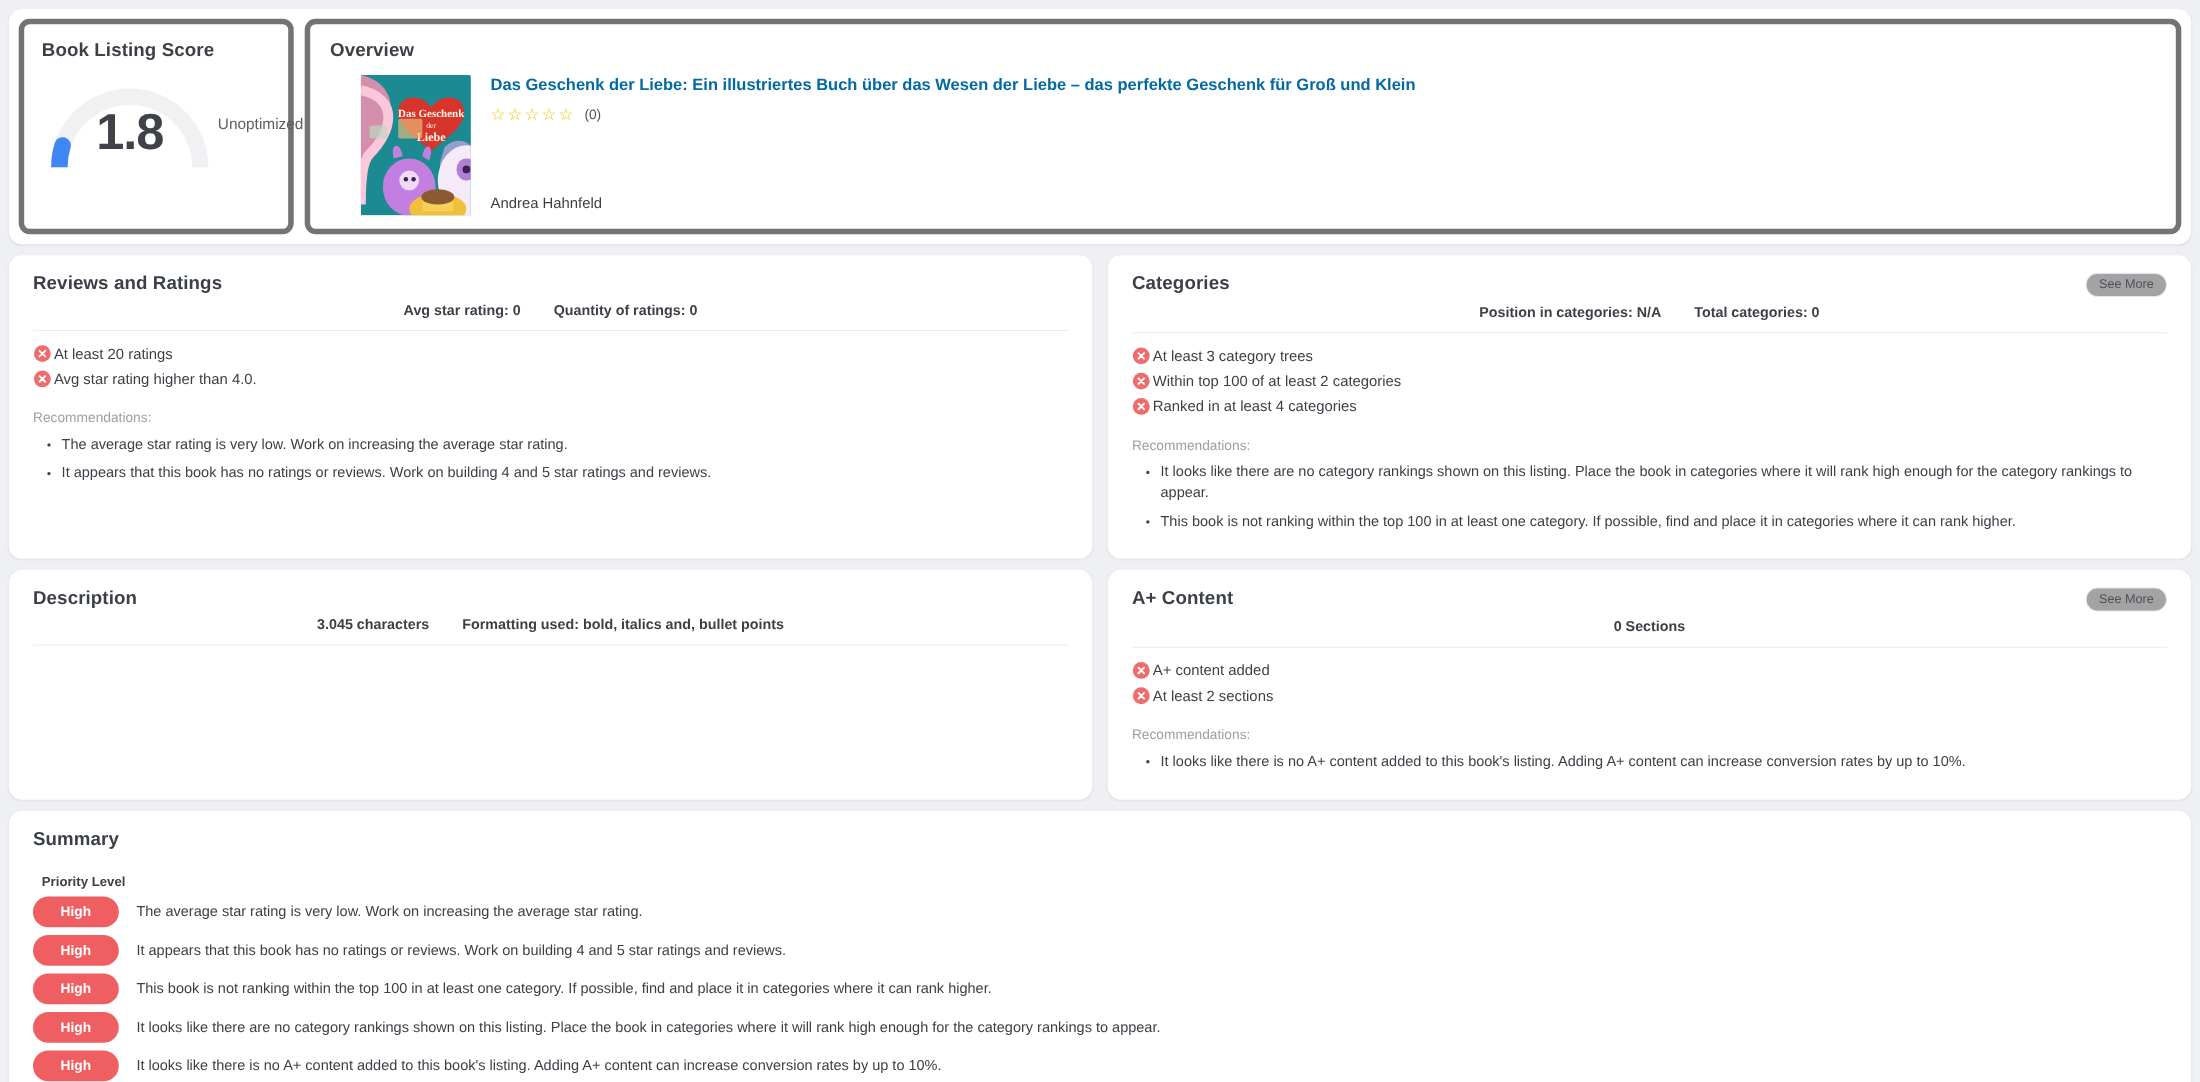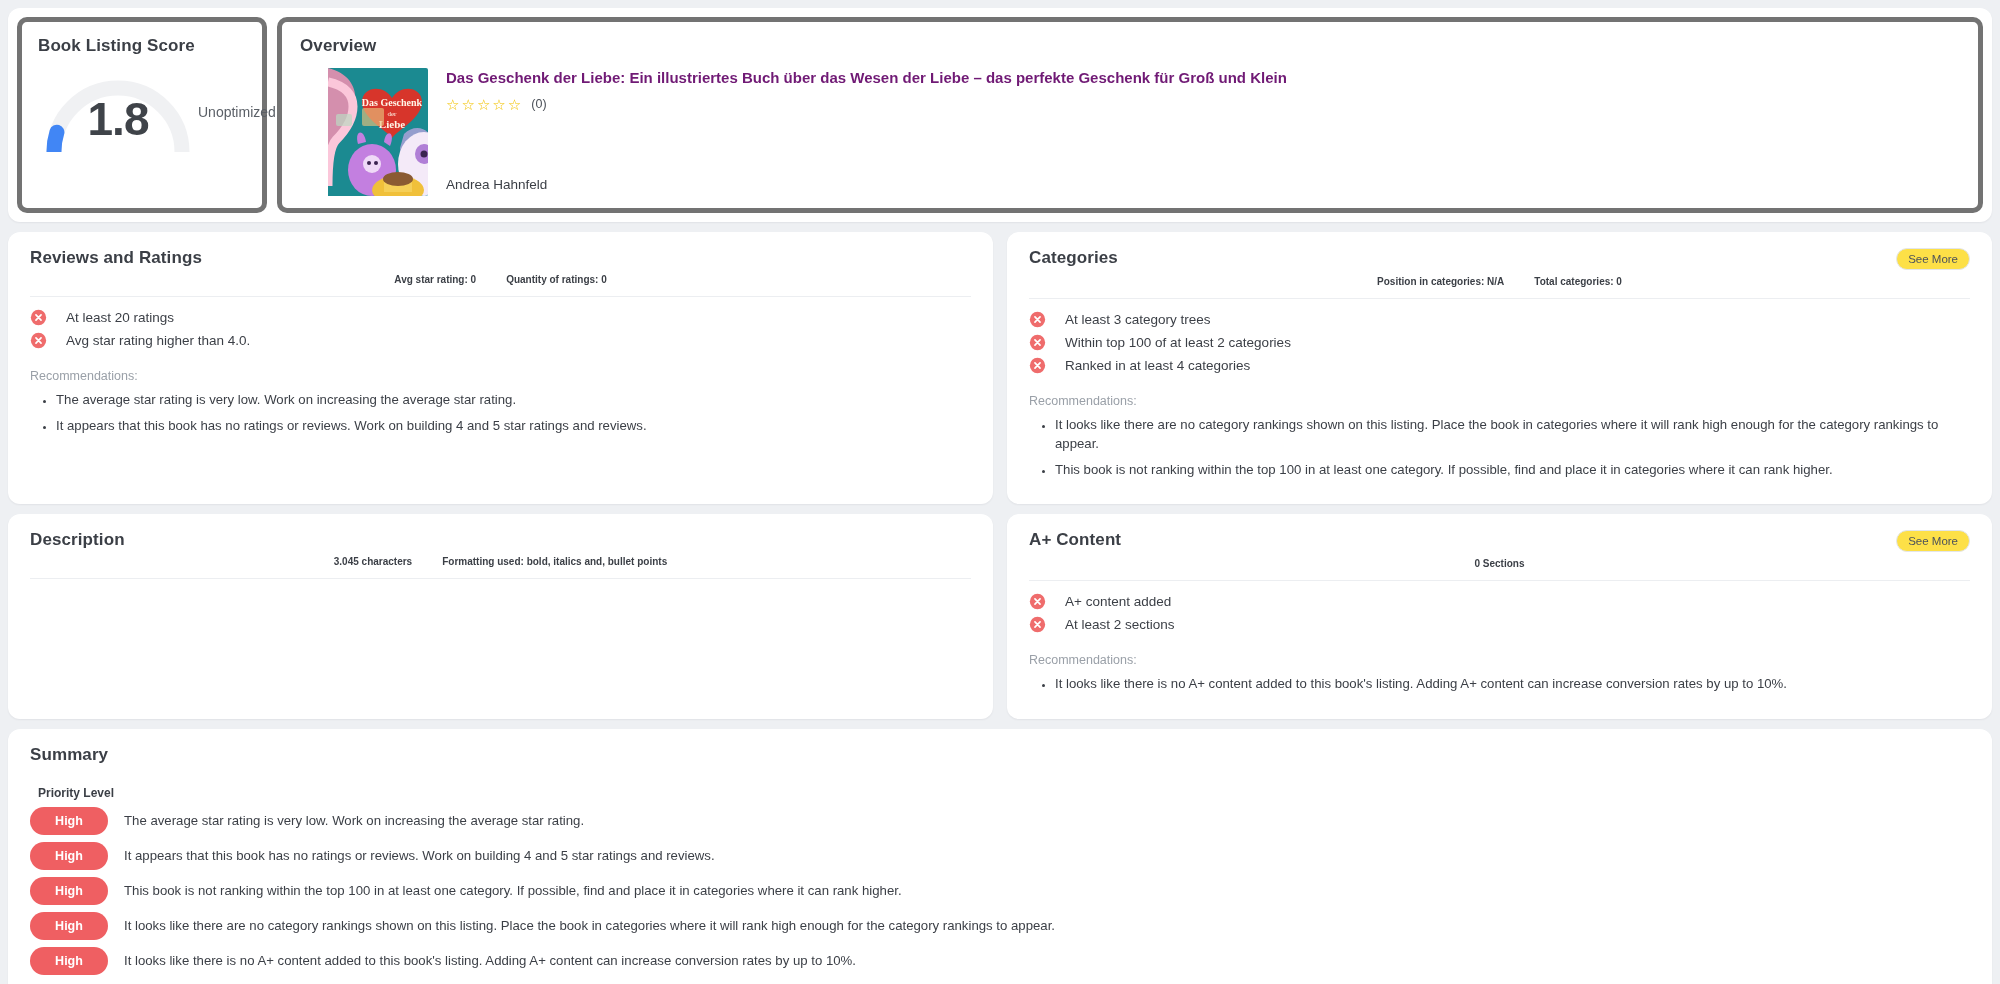--- a/index.html
+++ b/index.html
@@ -27,42 +27,42 @@
   .gauge-value {
     position:absolute; left:0; right:0; top: 26px; text-align:center;
     font-size: 46px; font-weight: bold; color: #3f4349; letter-spacing: -1px;
   }
   .gauge-label { margin-top: 6px; font-size: 14px; color: #5a5f66; }
 
   .ov-body { display:flex; gap: 18px; margin-top: 12px; }
   .ov-cover { width: 128px; height: 128px; border-radius: 2px; overflow:hidden; flex: 0 0 auto; padding-left: 28px; }
   .ov-cover svg { display:block; }
   .ov-right { flex:1; display:flex; flex-direction:column; }
-  .ov-title { font-size: 15px; font-weight: bold; color: #701a75; line-height: 1.3; }
+  .ov-title { font-size: 15px; font-weight: bold; color: #0369a1; line-height: 1.3; }
   .ov-stars { display:flex; align-items:center; gap: 2px; margin-top: 9px; }
   .ov-stars .star { color: #f2c200; font-size: 15px; line-height: 1; }
   .ov-count { font-size: 12.5px; color: #4b5058; margin-left: 8px; }
   .ov-author { font-size: 13.5px; color: #3b3f46; margin-top: auto; padding-bottom: 4px; }
 
   
   .metric-row { display:flex; gap: 14px; }
   .metric-card { flex: 1; padding: 16px 22px 18px 22px; position: relative; min-height: 175px; }
   .metric-head { display:flex; align-items: flex-start; justify-content: space-between; }
   .see-more {
-    font-size: 11.5px; color: #4c525b; background: #fde047;
+    font-size: 11.5px; color: #4c525b; background: #a3a3a3;
     border: 1px solid #e3e6ea; border-radius: 20px; padding: 4px 11px; cursor: pointer;
     white-space: nowrap;
   }
   .stats-line {
-    text-align: center; font-size: 10px; font-weight: bold; color: #3b3f46;
+    text-align: center; font-size: 13px; font-weight: bold; color: #3b3f46;
     margin-top: 6px; padding-bottom: 11px; border-bottom: 1px solid #eceef1;
     display: flex; justify-content: center; gap: 30px;
   }
   .checks { margin-top: 12px; display:flex; flex-direction: column; gap: 6px; }
-  .check { display:flex; align-items:center; gap: 19px; font-size: 13.5px; color: #3b3f46; }
+  .check { display:flex; align-items:center; gap: 2px; font-size: 13.5px; color: #3b3f46; }
   .ic { width: 17px; height: 17px; flex: 0 0 auto; display:block; }
   .rec-label { margin-top: 20px; font-size: 12.5px; color: #9aa0a8; }
   .rec-list { margin: 7px 0 0 26px; }
   .rec-list li { font-size: 13.2px; color: #3b3f46; line-height: 1.45; margin-bottom: 7px; }
   .rec-list li::marker { font-size: 11px; }
 
   
   .summary-card { padding: 16px 22px 20px 22px; flex: 1; }
   .prio-head { font-size: 12px; font-weight: bold; color: #3b3f46; margin-top: 21px; margin-left: 8px; }
   .sum-rows { margin-top: 7px; display:flex; flex-direction: column; gap: 7px; }

